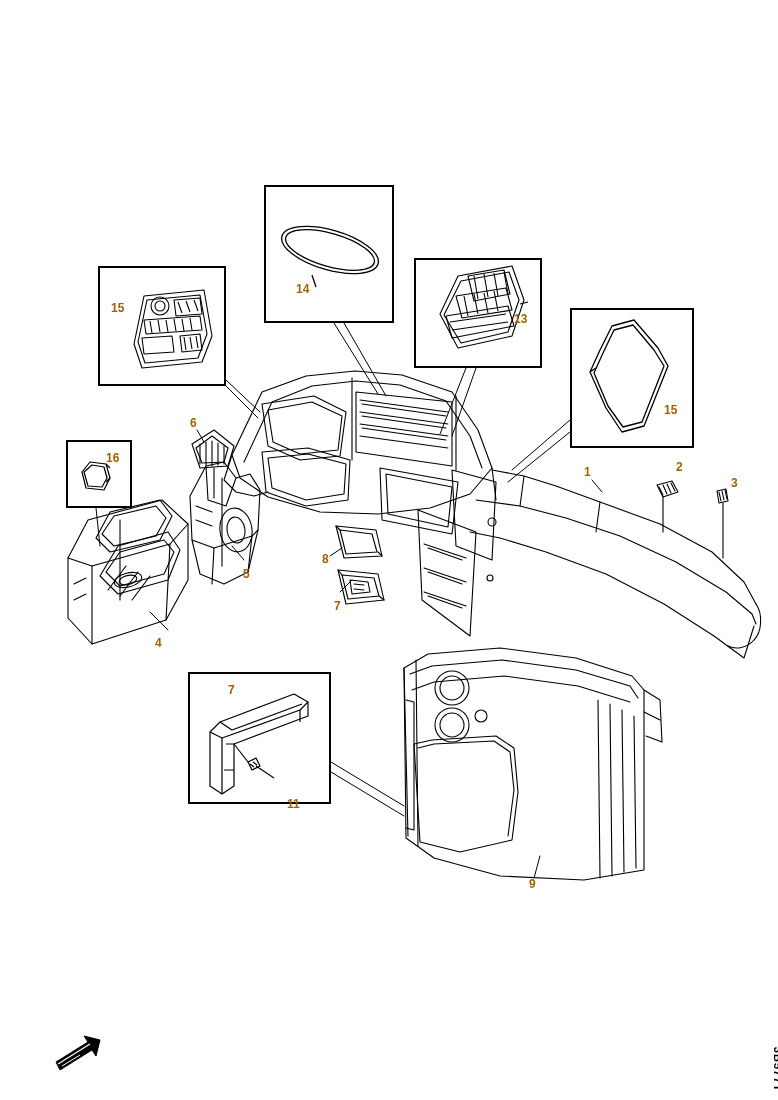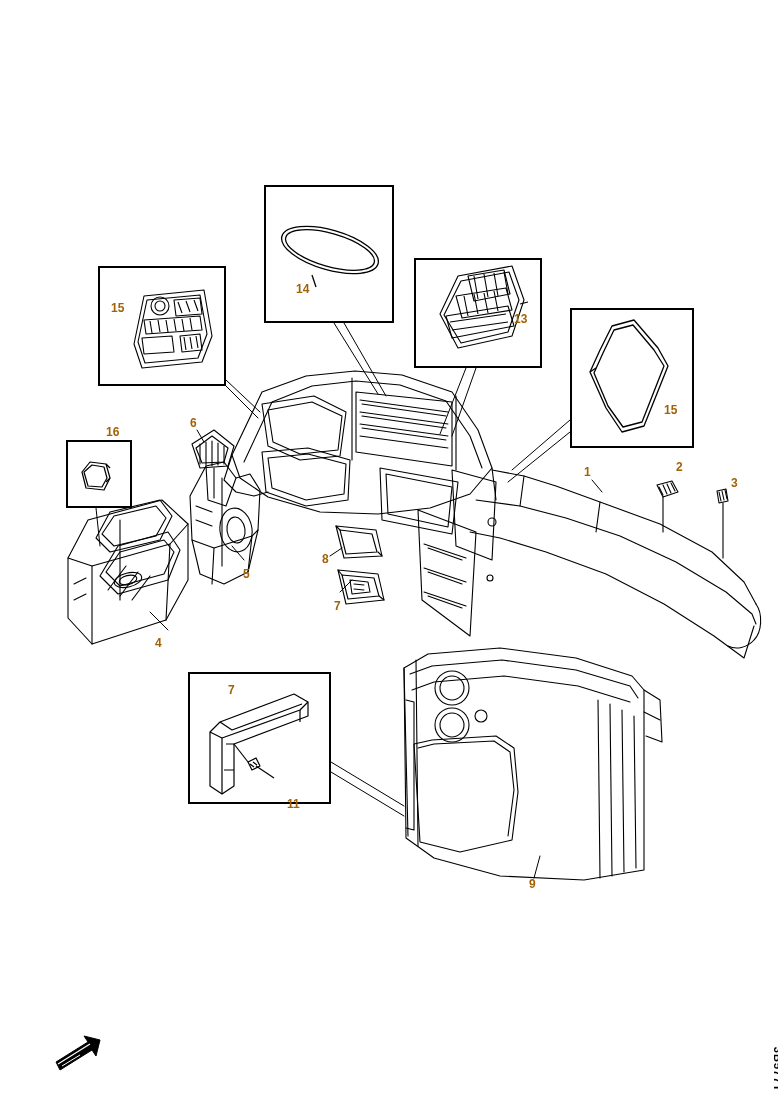--- a/index.html
+++ b/index.html
@@ -267,17 +267,17 @@
   <div class="lbl" style="left:190px;top:417px;">6</div>
   <div class="lbl" style="left:334px;top:600px;">7</div>
   <div class="lbl" style="left:322px;top:553px;">8</div>
   <div class="lbl" style="left:529px;top:878px;">9</div>
   <div class="lbl" style="left:228px;top:684px;">7</div>
   <div class="lbl" style="left:287px;top:789px;margin-top:9px;">11</div>
   <div class="lbl" style="left:111px;top:302px;">15</div>
   <div class="lbl" style="left:514px;top:313px;">13</div>
   <div class="lbl" style="left:296px;top:283px;">14</div>
   <div class="lbl" style="left:664px;top:404px;">15</div>
-  <div class="lbl" style="left:106px;top:426px;">16</div>
+  <div class="lbl" style="left:106px;top:452px;">16</div>
 
   <div class="refno">3B577T</div>
 
 </div>
 
 </body></html>

